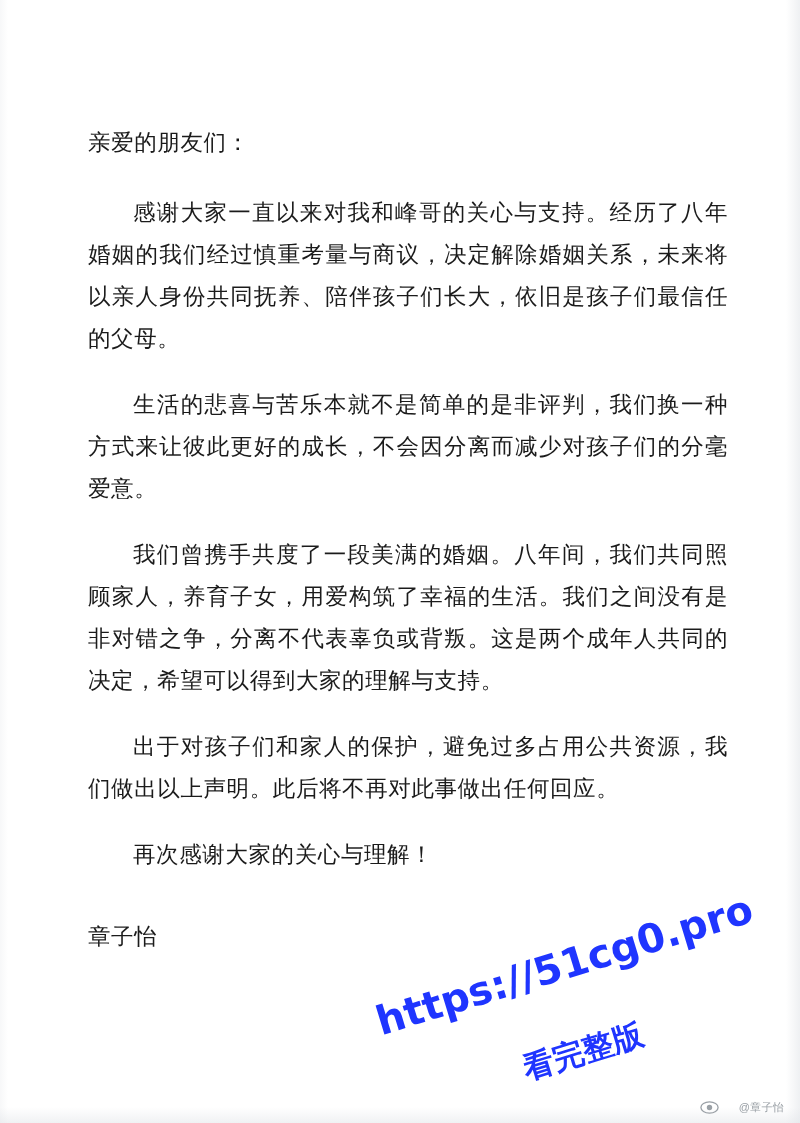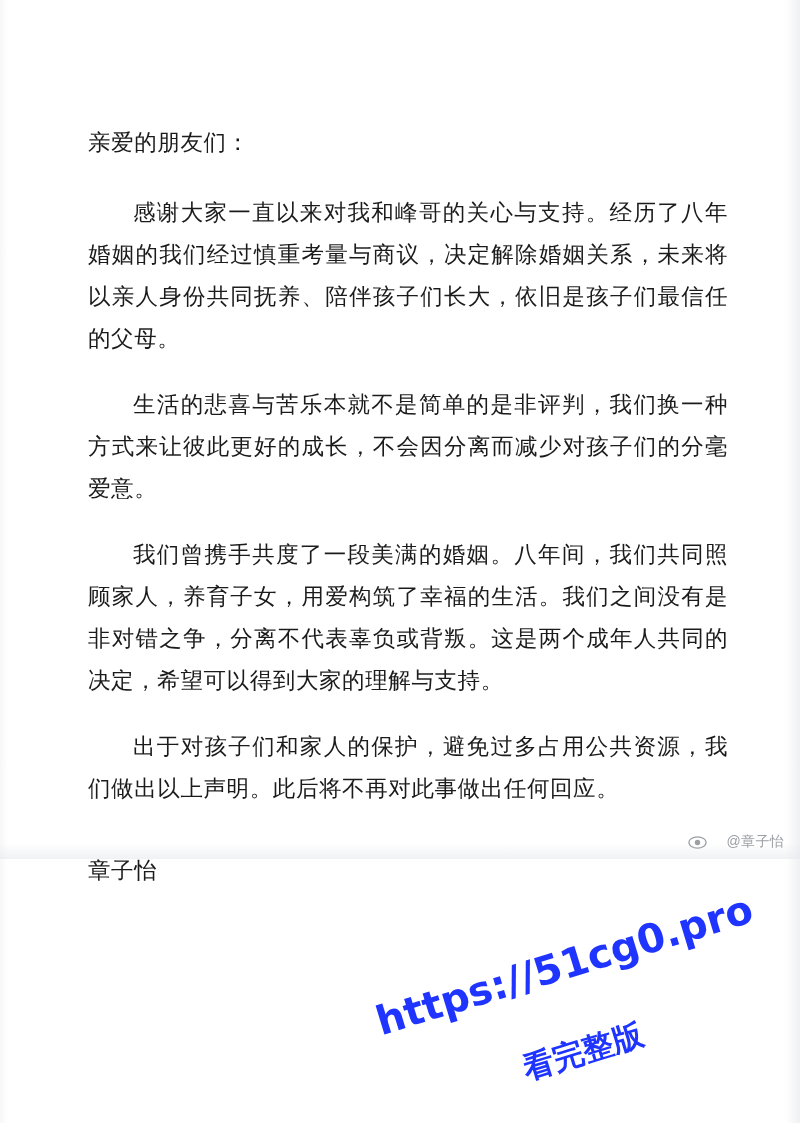--- a/index.html
+++ b/index.html
@@ -13,21 +13,21 @@
     font-family: "Liberation Serif", "DejaVu Serif", serif;
     position: relative;
     overflow: hidden;
   }
 
   .page {
     position: absolute;
     left: 0;
     top: 0;
     width: 800px;
-    height: 859px;
+    height: 1123px;
     background: #ffffff;
   }
 
   
   .page-shadow-right {
     position: absolute;
     top: 0;
     right: 0;
     width: 14px;
     height: 1123px;
@@ -140,21 +140,21 @@
     font-size: 15px;
     white-space: nowrap;
   }
   .weibo-eye {
     display: inline-block;
     width: 19px;
     height: 15px;
   }
   .weibo-name {
     font-family: "Liberation Sans", sans-serif;
-    font-size: 14px;
+    font-size: 11px;
     color: #9aa0a6;
     letter-spacing: 0.3px;
     margin-left: 15px;
   }
 </style>
 </head>
 <body>
 
 <div class="page">
 
@@ -167,20 +167,21 @@
     <p class="para salutation">亲爱的朋友们：</p>
 
     <p class="para indent">感谢大家一直以来对我和峰哥的关心与支持。经历了八年婚姻的我们经过慎重考量与商议，决定解除婚姻关系，未来将以亲人身份共同抚养、陪伴孩子们长大，依旧是孩子们最信任的父母。</p>
 
     <p class="para indent gap-top">生活的悲喜与苦乐本就不是简单的是非评判，我们换一种方式来让彼此更好的成长，不会因分离而减少对孩子们的分毫爱意。</p>
 
     <p class="para indent gap-top">我们曾携手共度了一段美满的婚姻。八年间，我们共同照顾家人，养育子女，用爱构筑了幸福的生活。我们之间没有是非对错之争，分离不代表辜负或背叛。这是两个成年人共同的决定，希望可以得到大家的理解与支持。</p>
 
     <p class="para indent gap-top">出于对孩子们和家人的保护，避免过多占用公共资源，我们做出以上声明。此后将不再对此事做出任何回应。</p>
 
+    <p class="para indent gap-top">再次感谢大家的关心与理解！</p>
 
     <div class="signature">章子怡</div>
   </div>
 
   <div class="watermark">
     <div class="wm-url">https://51cg0.pro</div>
     <div class="wm-sub">看完整版</div>
   </div>
 
   <div class="weibo">

